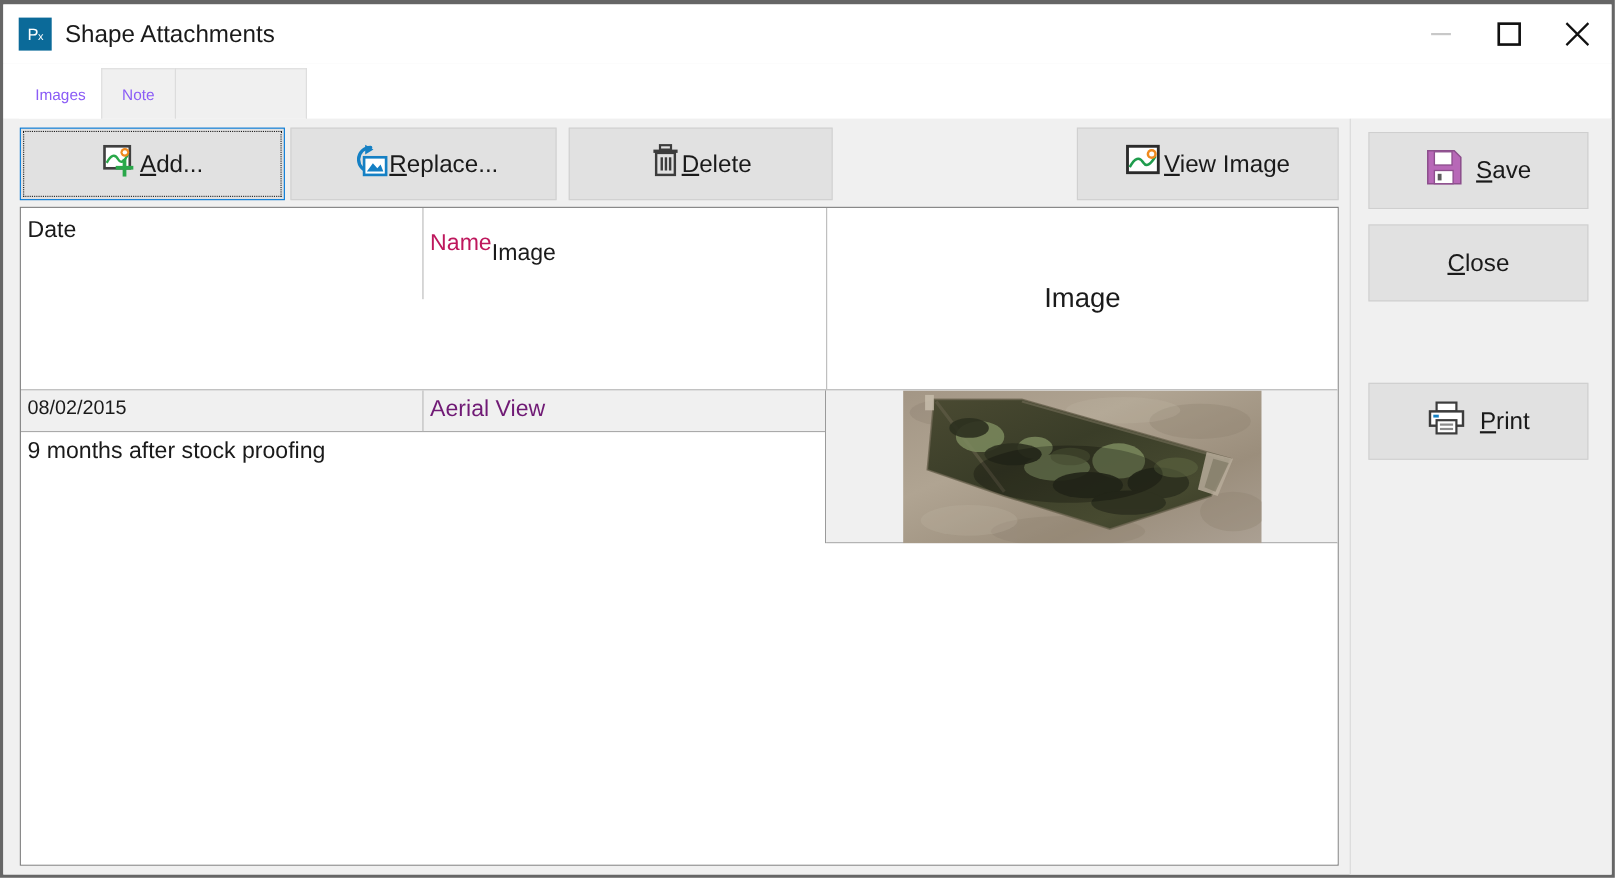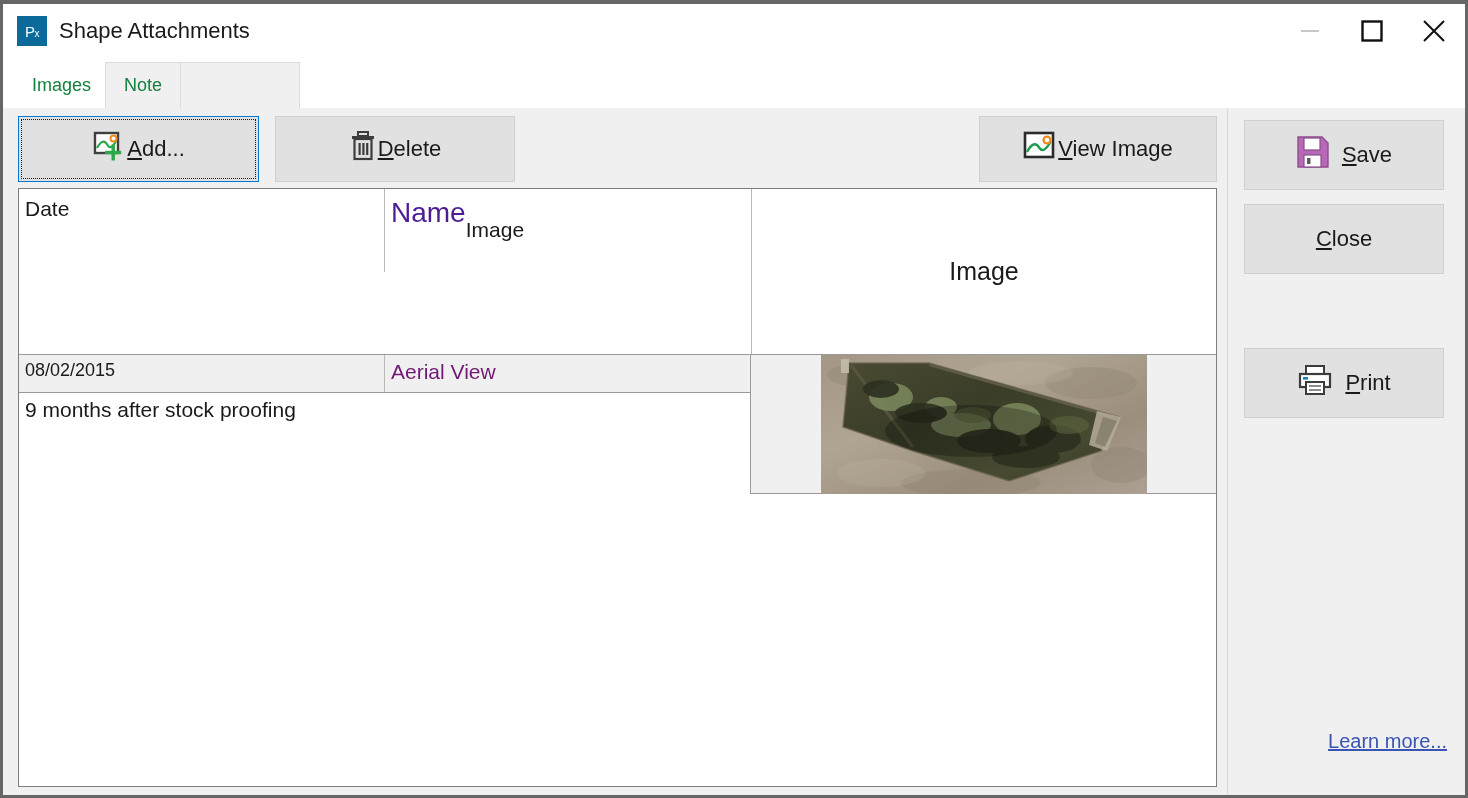--- a/index.html
+++ b/index.html
@@ -72,22 +72,22 @@
     align-items: flex-end;
     padding-left: 14px;
     flex: 0 0 auto;
     position: relative;
   }
   .tab {
     height: 46px;
     padding: 0 18px;
     display: flex;
     align-items: center;
-    font-size: 18px;
-    color: #15803d;
+    font-size: 14px;
+    color: #8b5cf6;
     background: #f0f0f0;
     border: 1px solid #dcdcdc;
     border-bottom: none;
     margin-right: -1px;
   }
   .tab.active {
     background: #ffffff;
     border-color: transparent;
     padding: 0 14px;
   }
@@ -196,23 +196,23 @@
   .gh-date {
     width: 366px;
     flex: 0 0 366px;
     font-size: 21px;
     color: #1a1a1a;
     padding: 8px 0 0 6px;
     border-right: 1px solid #b8b8b8;
   }
   .gh-name {
     flex: 1 1 auto;
-    font-size: 28px;
-    color: #4c1d95;
-    padding: 8px 0 0 6px;
+    font-size: 21px;
+    color: #be185d;
+    padding: 20px 0 0 6px;
   }
   .gh-notes {
     height: 50%;
     display: flex;
     align-items: center;
     justify-content: center;
     font-size: 21px;
     color: #1a1a1a;
   }
   .gh-image {
@@ -358,20 +358,31 @@
               <circle cx="21.5" cy="8.5" r="2" fill="#ffffff"></circle>
               <rect x="19.5" y="14.5" width="3.4" height="16" fill="#2aa84a"></rect>
               <rect x="13.2" y="20.8" width="16" height="3.4" fill="#2aa84a"></rect>
             </svg>
           </span>
           <span class="btn-label"><u>A</u>dd...</span>
         </div>
 
         <div class="tb-gap1"></div>
 
+        <div class="tbtn tb-replace">
+          <span>
+            <svg width="36" height="32" viewBox="0 0 36 32">
+              <path d="M20 4 A11 11 0 1 0 20 26" fill="none" stroke="#1580c4" stroke-width="3" stroke-linecap="round"></path>
+              <path d="M15 1.5 L22.5 6 L15 10.5 Z" fill="#1580c4"></path>
+              <rect x="14" y="13" width="20" height="16" fill="#ffffff" stroke="#1580c4" stroke-width="2.4"></rect>
+              <path d="M16.5 26 L22 18.5 L26 23 L29 19.5 L31.5 26 Z" fill="#1580c4"></path>
+            </svg>
+          </span>
+          <span class="btn-label"><u>R</u>eplace...</span>
+        </div>
 
         <div class="tb-gap2"></div>
 
         <div class="tbtn tb-delete">
           <span>
             <svg width="28" height="32" viewBox="0 0 28 32">
               <rect x="9" y="2" width="10" height="4" fill="none" stroke="#3c3c3c" stroke-width="2"></rect>
               <rect x="3" y="6" width="22" height="3" fill="#3c3c3c"></rect>
               <rect x="5.5" y="9" width="17" height="20" fill="none" stroke="#3c3c3c" stroke-width="2.2"></rect>
               <rect x="9.5" y="13" width="2.2" height="12" fill="#3c3c3c"></rect>
@@ -507,16 +518,15 @@
             <rect x="3" y="10" width="30" height="13" fill="#ffffff" stroke="#3c3c3c" stroke-width="2.2"></rect>
             <rect x="6" y="13" width="5" height="2.6" fill="#1580c4"></rect>
             <rect x="9" y="18" width="18" height="12" fill="#ffffff" stroke="#3c3c3c" stroke-width="2"></rect>
             <rect x="12" y="21" width="12" height="2" fill="#8c8c8c"></rect>
             <rect x="12" y="25" width="12" height="2" fill="#8c8c8c"></rect>
           </svg>
         </span>
         <span class="btn-label"><u>P</u>rint</span>
       </div>
 
-      <div class="learn-more">Learn more...</div>
     </div>
   </div>
 </div>
 
 </body></html>

